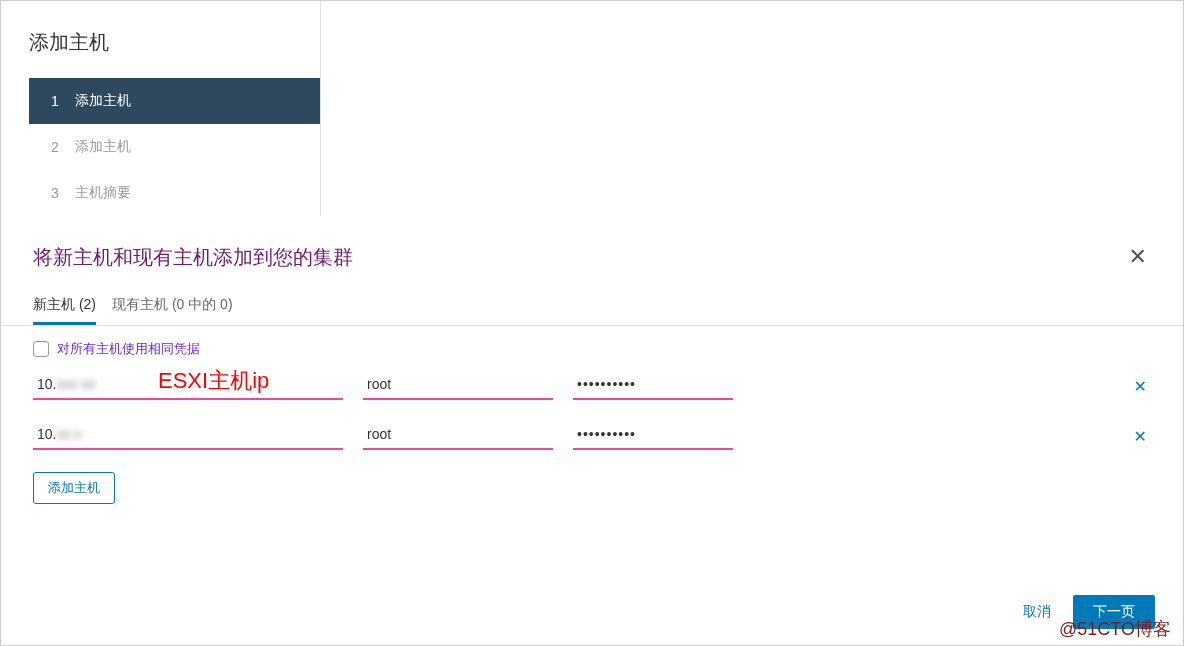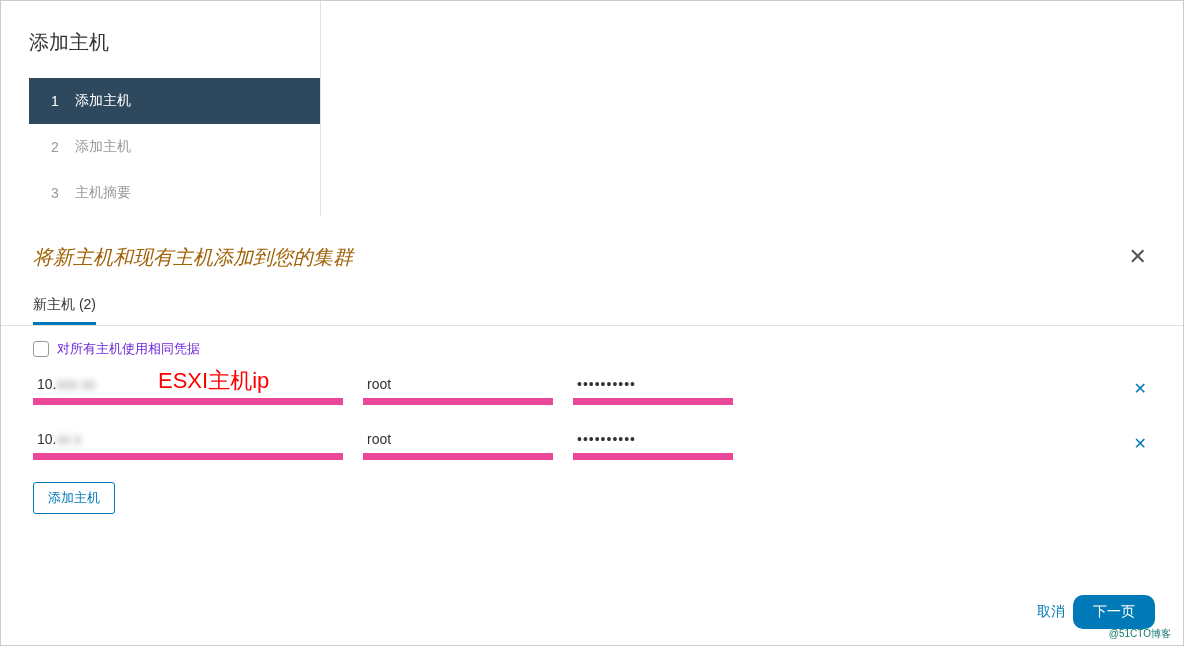--- a/index.html
+++ b/index.html
@@ -61,23 +61,22 @@
       position: relative;
     }
     .main-header {
       display: flex;
       align-items: center;
       justify-content: space-between;
       padding: 26px 32px 10px;
     }
     .main-title {
       font-size: 20px;
-      color: #a16207;
+      color: #701a75;
       font-weight: normal;
-      font-style: italic;
     }
     .close-btn {
       font-size: 22px;
       color: #555;
       cursor: pointer;
       background: none;
       border: none;
       padding: 4px;
       line-height: 1;
     }
@@ -122,21 +121,21 @@
       color: #6d28d9;
     }
     .host-row {
       display: flex;
       align-items: center;
       gap: 20px;
       margin-bottom: 22px;
       position: relative;
     }
     .input-cell {
-      border-bottom: 7px solid #ec4899;
+      border-bottom: 2px solid #ec4899;
       padding: 4px 4px 6px;
       font-size: 14px;
       color: #333;
       background: transparent;
     }
     .ip-input { width: 310px; }
     .user-input { width: 190px; }
     .pass-input { width: 160px; letter-spacing: 1px; }
     .row-close {
       color: #0079b8;
@@ -161,45 +160,45 @@
       font-weight: 500;
       left: 100px;
       top: -6px;
       pointer-events: none;
       margin-left: 25px;
     }
     .footer {
       display: flex;
       justify-content: flex-end;
       align-items: center;
-      gap: 8px;
+      gap: 22px;
       padding: 16px 28px;
     }
     .cancel-btn {
       color: #0079b8;
       font-size: 14px;
       background: none;
       border: none;
       cursor: pointer;
     }
     .next-btn {
       background: #0079b8;
       color: #fff;
       font-size: 14px;
       border: none;
-      border-radius: 10px;
+      border-radius: 2px;
       padding: 8px 20px;
       cursor: pointer;
     }
     .watermark {
       position: absolute;
       right: 12px;
       bottom: 4px;
-      color: #0f766e;
-      font-size: 10px;
+      color: #7f1d1d;
+      font-size: 18px;
       pointer-events: none;
     }
     .blur {
       filter: blur(3px);
       color: #888;
     }
   </style>
 </head>
 <body>
 
@@ -224,20 +223,21 @@
   </div>
 
   <div class="main">
     <div class="main-header">
       <div class="main-title">将新主机和现有主机添加到您的集群</div>
       <button class="close-btn">✕</button>
     </div>
 
     <div class="tabs">
       <div class="tab active">新主机 (2)</div>
+      <div class="tab">现有主机 (0 中的 0)</div>
     </div>
 
     <div class="form-area">
       <div class="checkbox-row">
         <div class="checkbox"></div>
         <span class="checkbox-label">对所有主机使用相同凭据</span>
       </div>
 
       <div class="host-row">
         <div class="input-cell ip-input" style="position:relative;">

